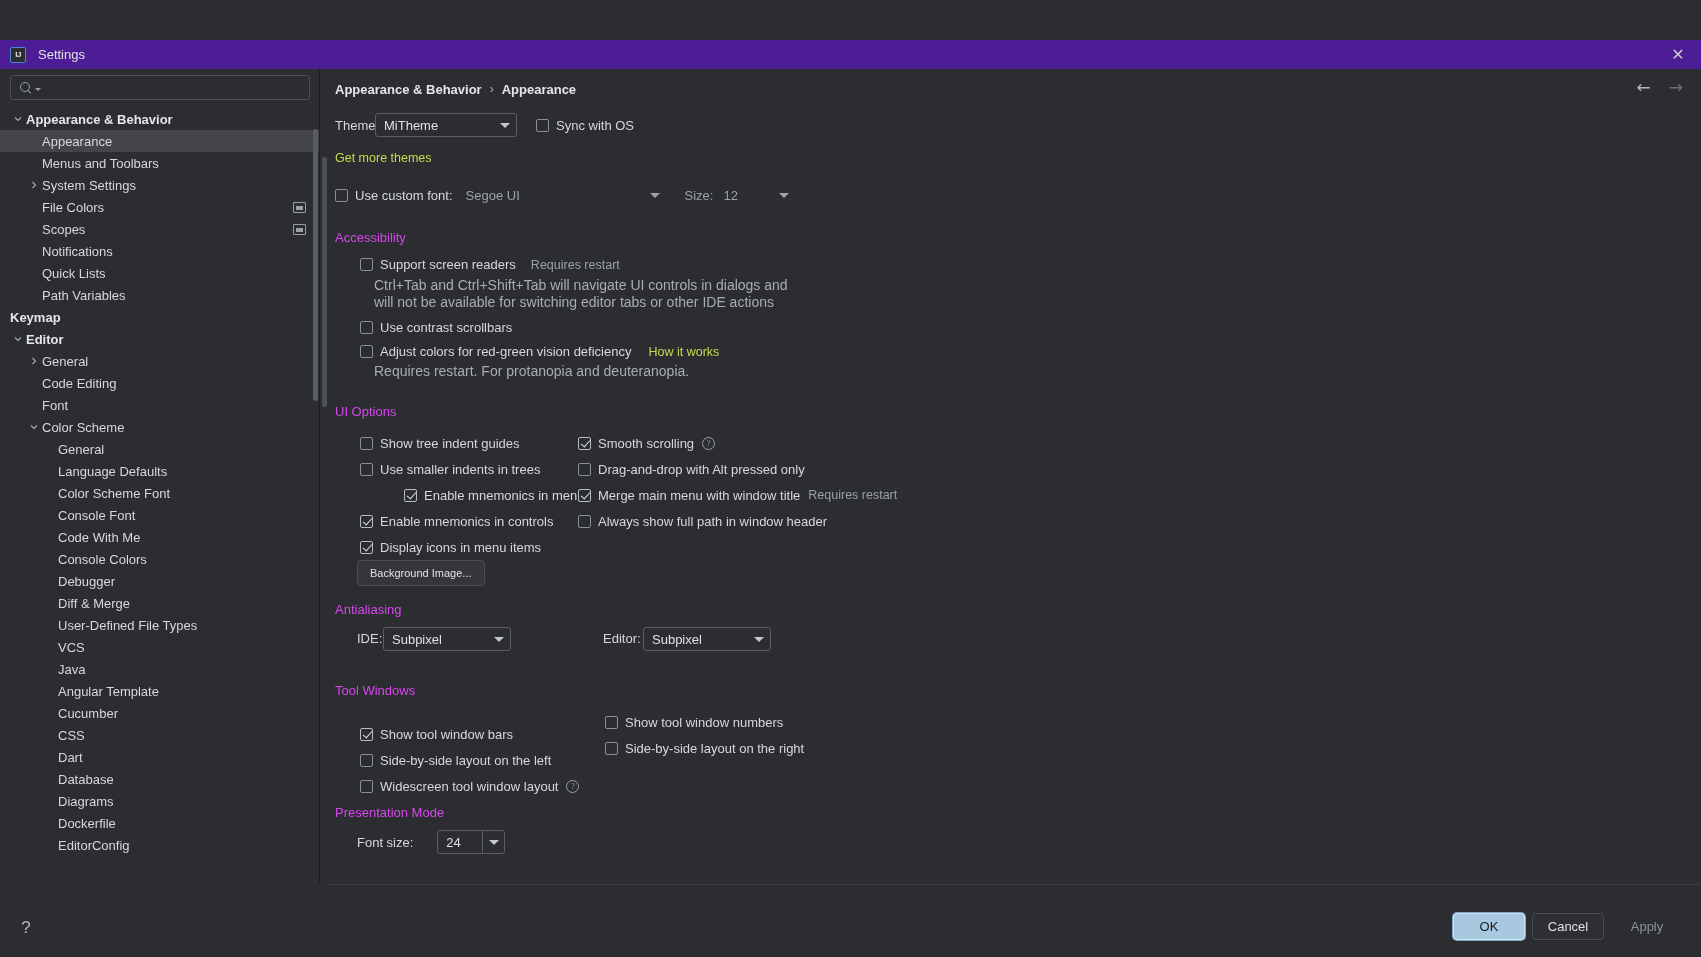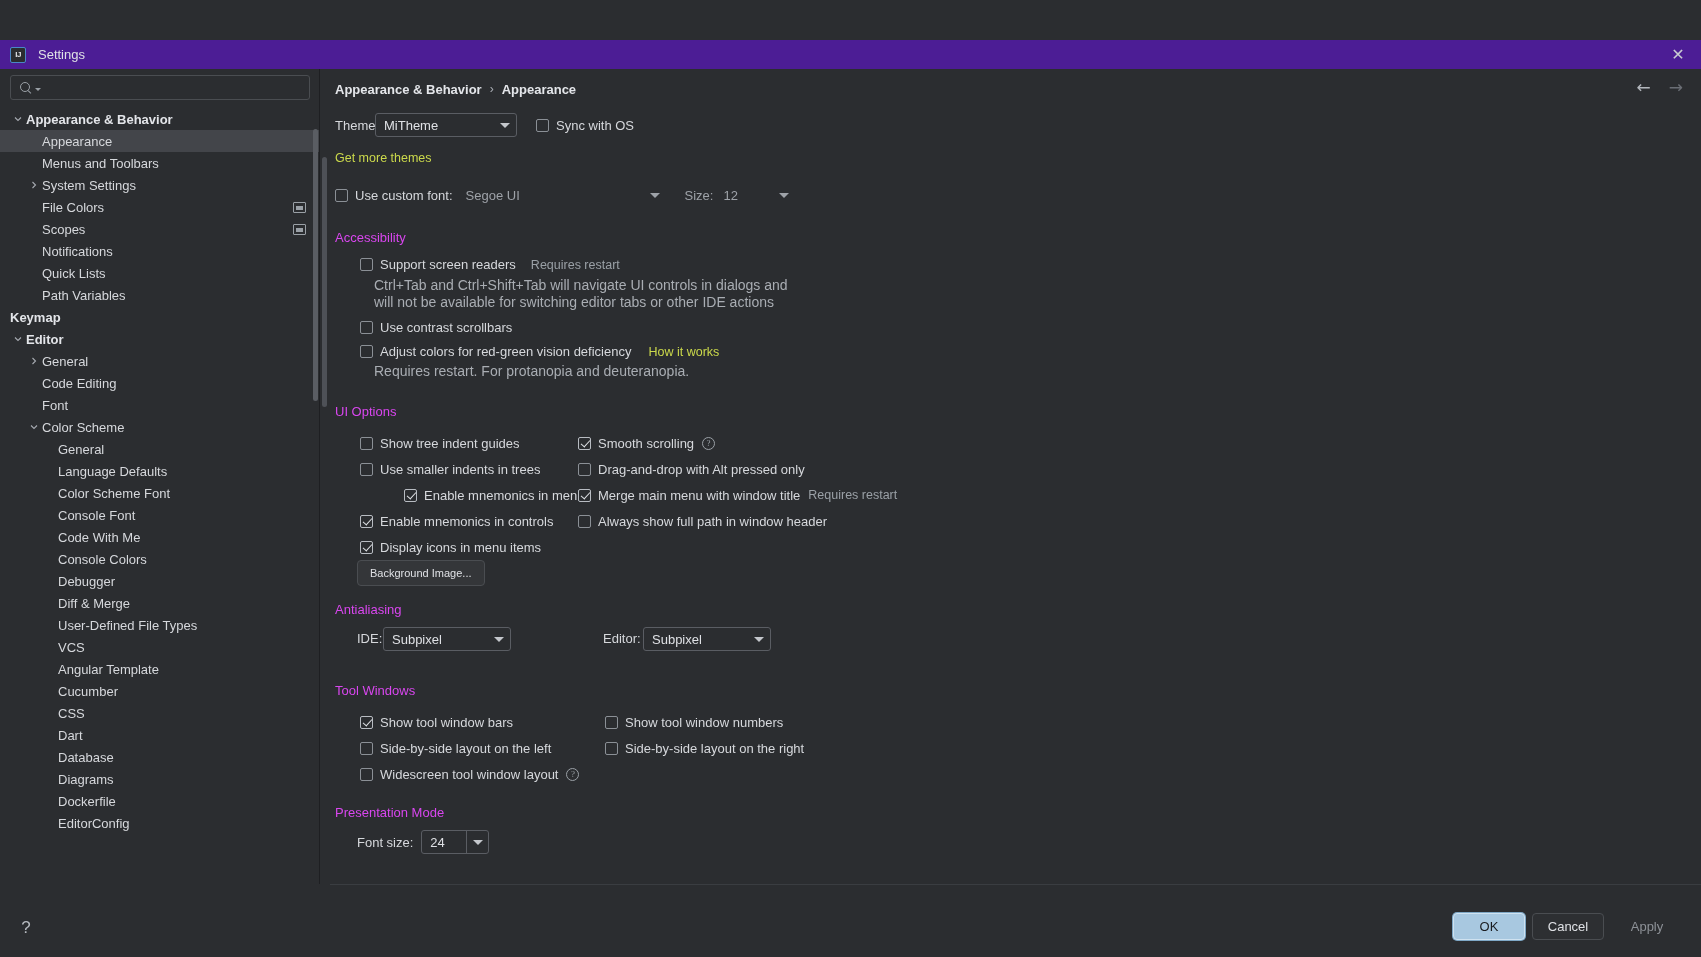--- a/index.html
+++ b/index.html
@@ -529,20 +529,23 @@
         <div class="tree-row lvl2-noarrow">
           <span class="label">Diff &amp; Merge</span>
         </div>
         <div class="tree-row lvl2-noarrow">
           <span class="label">User-Defined File Types</span>
         </div>
         <div class="tree-row lvl2-noarrow">
           <span class="label">VCS</span>
         </div>
         <div class="tree-row lvl2-noarrow">
+          <span class="label">Java</span>
+        </div>
+        <div class="tree-row lvl2-noarrow">
           <span class="label">Angular Template</span>
         </div>
         <div class="tree-row lvl2-noarrow">
           <span class="label">Cucumber</span>
         </div>
         <div class="tree-row lvl2-noarrow">
           <span class="label">CSS</span>
         </div>
         <div class="tree-row lvl2-noarrow">
           <span class="label">Dart</span>
@@ -728,21 +731,21 @@
         <div class="combo combo-aa abs" style="left:308px; top:0;">
           <span class="combo-val">Subpixel</span>
           <span class="arrow">
               <span class="tri-down"></span>
             </span>
         </div>
       </div>
 
       <div class="section-title" style="margin-top:26px;">Tool Windows</div>
       <div style="position:relative; margin-top:11px; height:80px;">
-        <div class="abs" style="left:25px; top:0;" id="tw-left">
+        <div class="abs" style="left:25px; top:12px;" id="tw-left">
             <div class="row" style="height: 26px;">
               <label class="cb checked">
                 <span class="box"></span>
                 <span class="cb-text">Show tool window bars</span>
               </label>
             </div>
             <div class="row" style="height: 26px;">
               <label class="cb">
                 <span class="box"></span>
                 <span class="cb-text">Side-by-side layout on the left</span>
@@ -768,21 +771,21 @@
                 <span class="box"></span>
                 <span class="cb-text">Side-by-side layout on the right</span>
               </label>
             </div>
           </div>
       </div>
 
       <div class="section-title" style="margin-top:16px;">Presentation Mode</div>
       <div class="row" style="margin-top:10px; margin-left:22px;">
         <span class="lbl">Font size:</span>
-        <div class="combo combo-fontsize" style="margin-left:8px;">
+        <div class="combo combo-fontsize" style="margin-left:24px;">
           <span class="combo-val">24</span>
           <span class="arrow">
               <span class="tri-down"></span>
             </span>
         </div>
       </div>
 
     </div>
   </div>
 </div>

